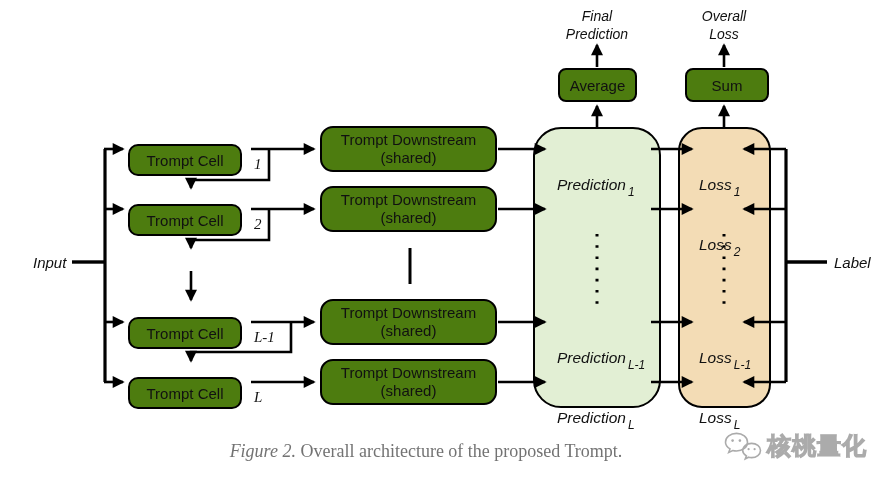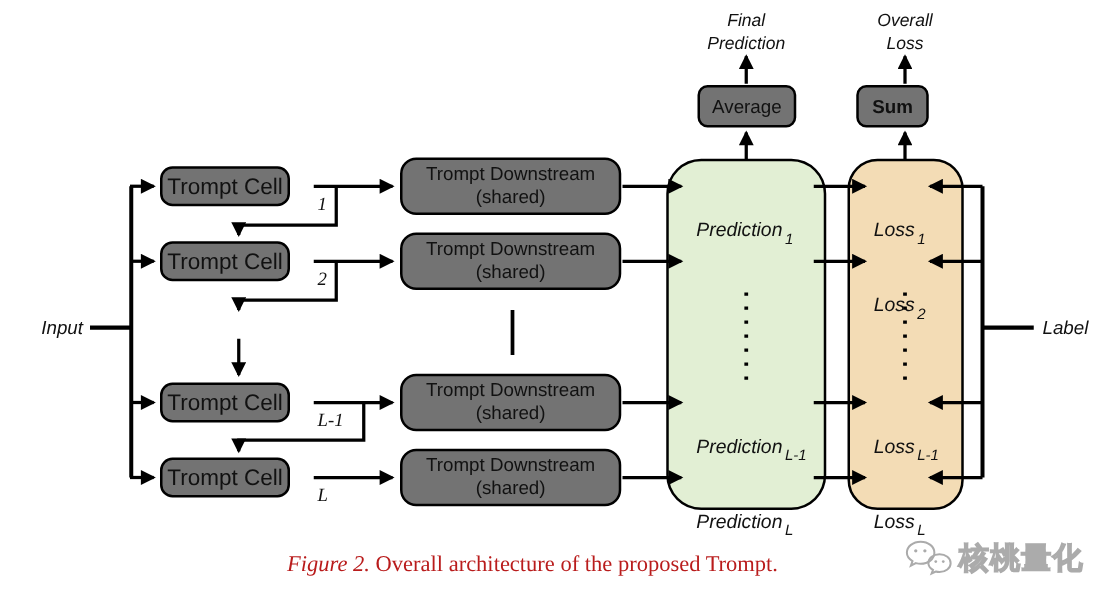--- a/index.html
+++ b/index.html
@@ -13,30 +13,30 @@
     overflow: hidden;
   }
   .wires { position: absolute; left: 0; top: 0; z-index: 2; }
   .panel {
     position: absolute; top: 127px; height: 281px;
     border: 2.8px solid #000; z-index: 1;
   }
   .panel.green { left: 533px; width: 128px; border-radius: 28px; }
   .panel.tan   { left: 678px; width: 93px;  border-radius: 24px; }
   .box {
-    position: absolute; background: #737373; border: 2.7px solid #000;
+    position: absolute; background: #4d7c0f; border: 2.7px solid #000;
     display: flex; align-items: center; justify-content: center;
     text-align: center; z-index: 3;
   }
-  .cell { left: 128px; width: 104px; height: 32px; border-radius: 10px; font-size: 18px; }
+  .cell { left: 128px; width: 114px; height: 32px; border-radius: 10px; font-size: 15px; margin-top: 11px; }
   .ds   { left: 320px; width: 177px; height: 46px; border-radius: 13px;
           flex-direction: column; font-size: 15px; line-height: 18px; justify-content: center; }
   .agg  { top: 68px; height: 34px; border-radius: 8px; font-size: 15px; }
   .agg.avg { left: 558px; width: 79px; }
-  .agg.sum { left: 685px; width: 58px; font-weight: bold; }
+  .agg.sum { left: 685px; width: 84px; }
   .cellsub {
     position: absolute; z-index: 4;
     font-family: "Liberation Serif", serif; font-style: italic;
     font-size: 15px; left: 254px;
   }
   .io-label { position: absolute; font-style: italic; font-size: 15px; z-index: 3; }
   .top-label {
     position: absolute; top: 7px; width: 96px; z-index: 3;
     font-style: italic; font-size: 14px; line-height: 18px; text-align: center;
   }
@@ -44,21 +44,21 @@
     position: absolute; z-index: 3; font-style: italic; font-size: 15.5px;
     white-space: nowrap;
     margin-top: 36px;
   }
   .pred-item { left: 557px; }
   .loss-item { left: 699px; }
   .idx-sub { font-size: 12px; font-style: italic; vertical-align: -6px; margin-left: 2px; }
   .caption {
     position: absolute; left: 96px; width: 660px; top: 441px; z-index: 3;
     font-family: "Liberation Serif", serif; font-size: 18px; text-align: center;
-    color: #b91c1c;
+    color: #737373;
   }
   .caption .cap-prefix { font-style: italic; }
   .watermark {
     position: absolute; left: 724px; top: 430px; z-index: 3;
     display: flex; align-items: center; gap: 5px;
   }
   .watermark .wm-text {
     font-size: 24px; font-weight: bold; letter-spacing: 1px;
     color: #ececec;
     -webkit-text-stroke: 1.1px #ababab;

